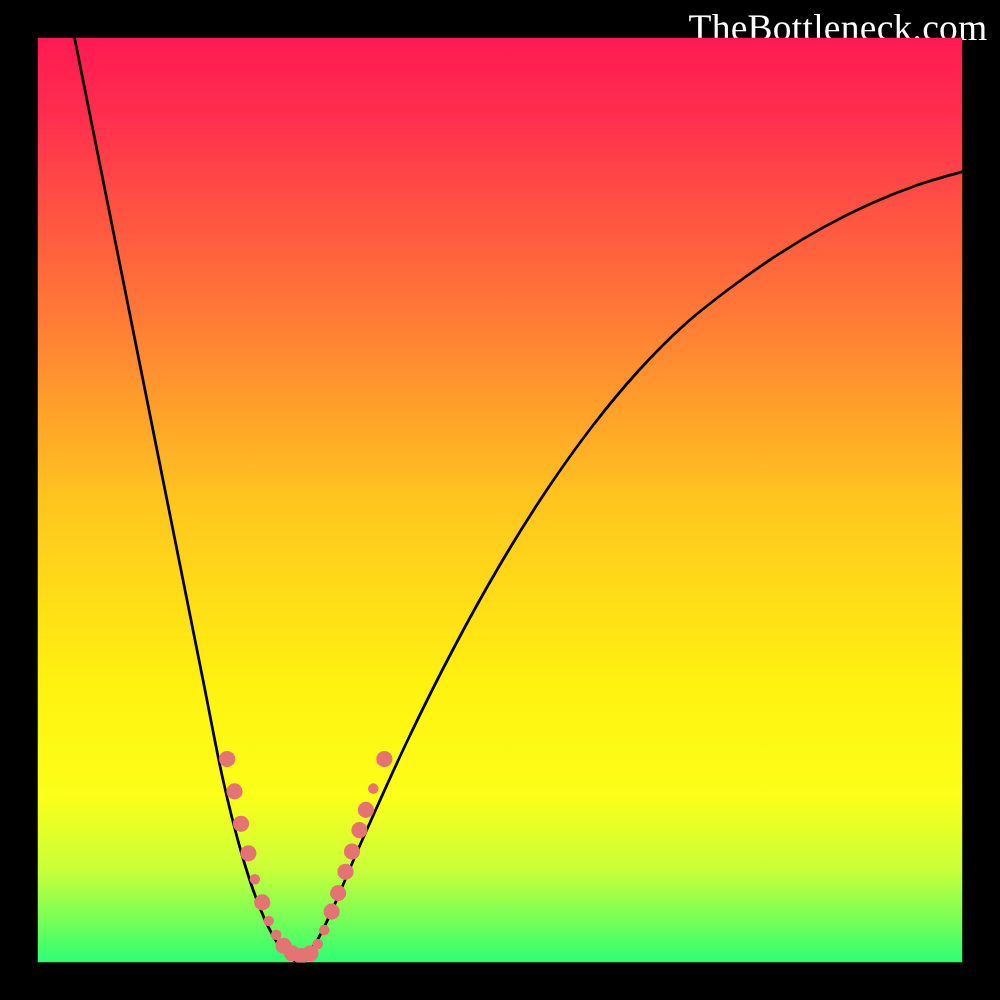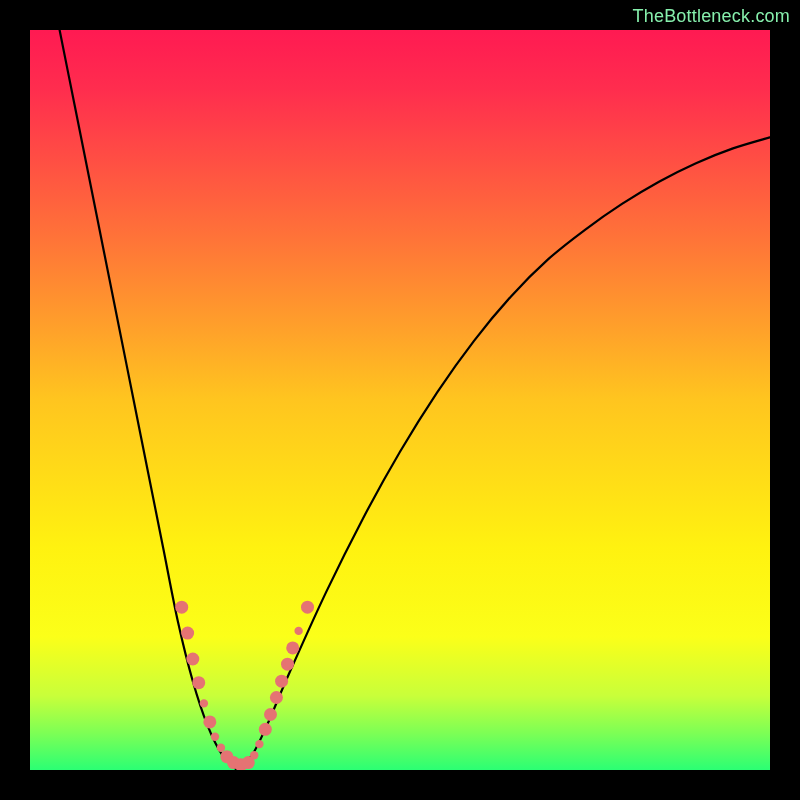--- a/index.html
+++ b/index.html
@@ -22,25 +22,26 @@
     left: 30px;
     top: 30px;
     width: 740px;
     height: 740px;
     
   }
   .watermark {
     position: absolute;
     top: 6px;
     right: 10px;
-    color: #86efac;
-    font-size: 18px;
+    color: #ffffff;
+    font-size: 30px;
     font-weight: 500;
     letter-spacing: 0.2px;
     user-select: none;
+    font-family: Liberation Serif, serif;
   }
   svg {
     display: block;
   }
 </style>
 </head>
 <body>
 
 <div class="frame">
 

